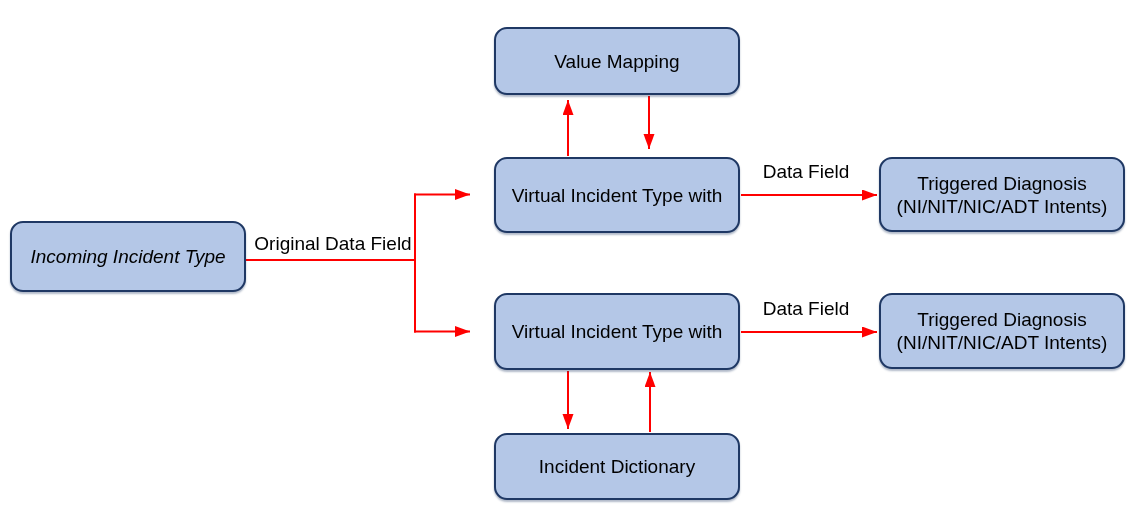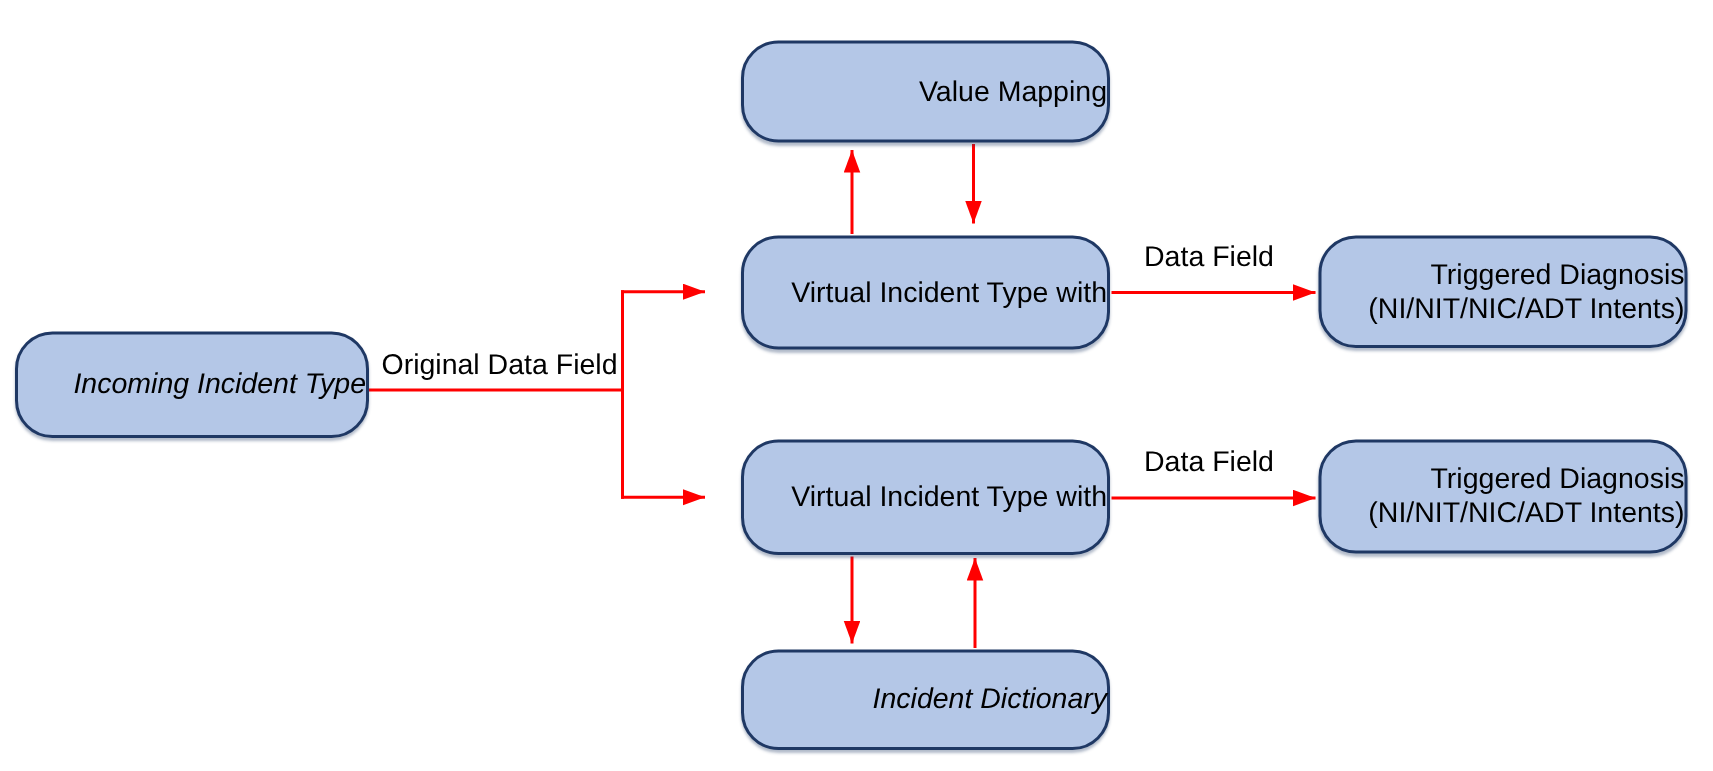--- a/index.html
+++ b/index.html
@@ -29,25 +29,25 @@
     fill: none;
   }
   .arrowhead-glyph {
     fill: var(--arrow-red, #ff0000);
   }
   .node {
     position: absolute;
     box-sizing: border-box;
     background: var(--node-fill, #b4c7e7);
     border: 2px solid var(--node-border, #1f3864);
-    border-radius: 25px;
+    border-radius: 13px;
     box-shadow: 0 2px 2px rgba(31, 56, 100, 0.35);
     display: flex;
     flex-direction: column;
-    align-items: flex-end;
+    align-items: center;
     justify-content: center;
     text-align: center;
     font-size: 19px;
     line-height: 23px;
   }
   .node span {
     display: block;
     white-space: nowrap;
   }
   .edge-label {
@@ -100,21 +100,21 @@
   </div>
 
   <div class="node" style="left:494px; top:157px; width:246px; height:76px;">
     <span>Virtual Incident Type with</span>
   </div>
 
   <div class="node" style="left:494px; top:293px; width:246px; height:77px;">
     <span>Virtual Incident Type with</span>
   </div>
 
-  <div class="node" style="left:494px; top:433px; width:246px; height:67px;font-style:italic;">
+  <div class="node" style="left:494px; top:433px; width:246px; height:67px;">
     <span>Incident Dictionary</span>
   </div>
 
   <div class="node" style="left:879px; top:157px; width:246px; height:75px;">
     <span>Triggered Diagnosis</span>
     <span>(NI/NIT/NIC/ADT Intents)</span>
   </div>
 
   <div class="node" style="left:879px; top:293px; width:246px; height:76px;">
     <span>Triggered Diagnosis</span>

